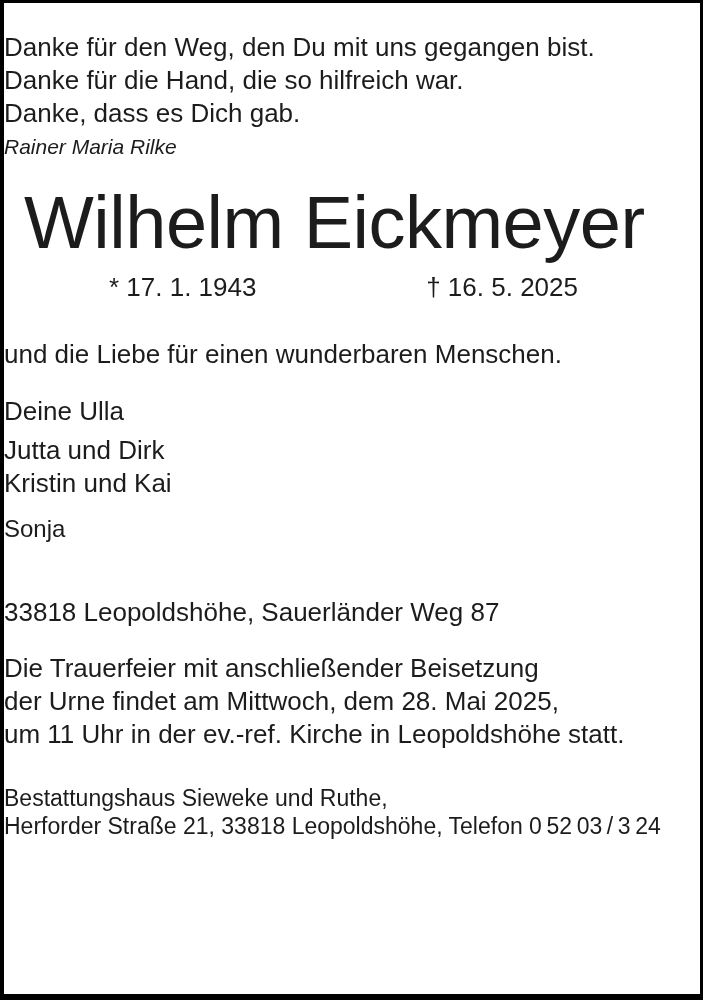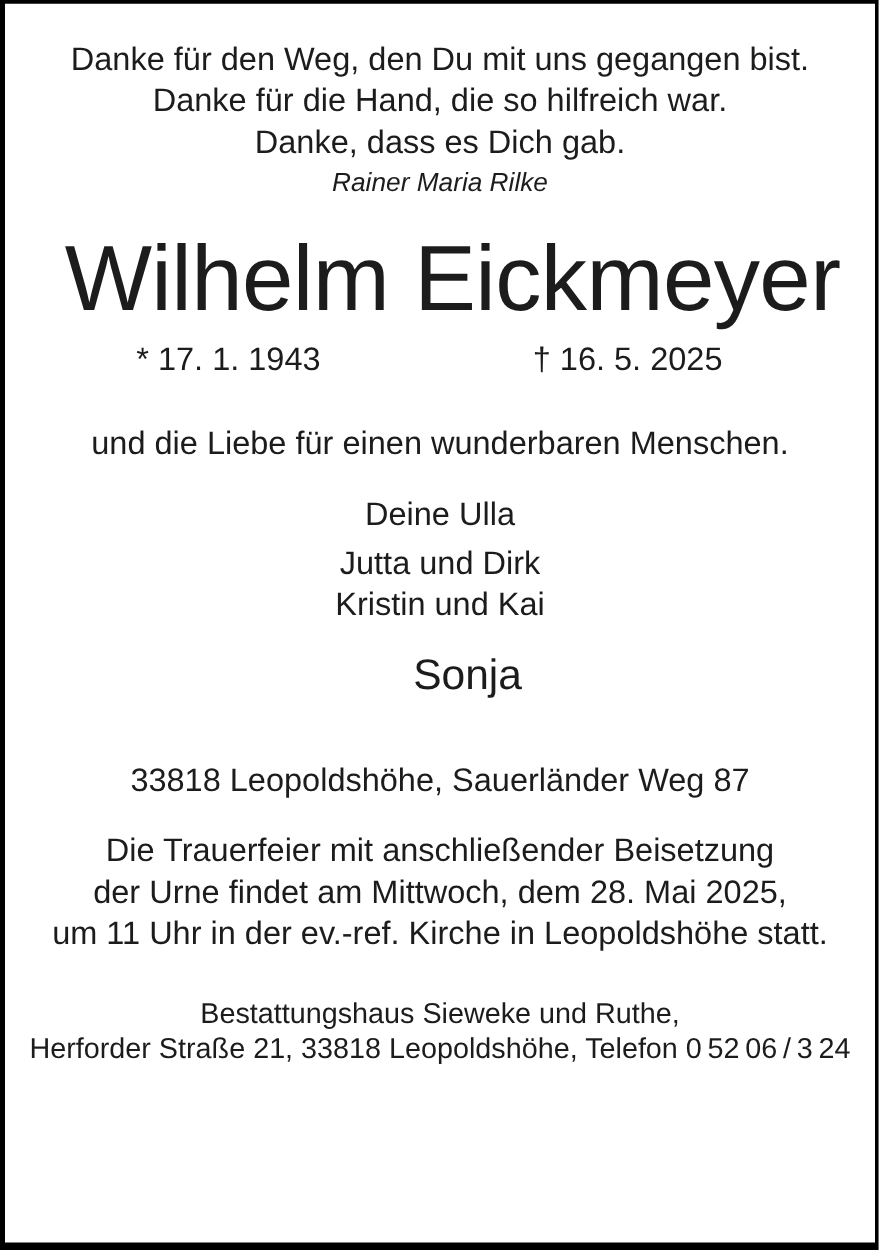--- a/index.html
+++ b/index.html
@@ -11,21 +11,21 @@
     box-sizing: border-box;
     width: 703px;
     height: 1000px;
     background: #ffffff;
     border-style: solid;
     border-color: #000000;
     border-width: 3px 3px 6px 4px;
     overflow: hidden;
     font-family: "Liberation Sans", "DejaVu Sans", sans-serif;
     color: #1c1c1c;
-    text-align: center;
+    text-align: left;
   }
   .quote-block {
     margin-top: 28px;
     font-size: 26px;
     line-height: 33px;
   }
   .quote-attribution {
     margin-top: 4px;
     font-size: 21px;
     line-height: 26px;
@@ -57,24 +57,23 @@
     margin-top: 24px;
     font-size: 26px;
     line-height: 33px;
   }
   .mourner-group-1 {
     margin-top: 6px;
     font-size: 26px;
     line-height: 33px;
   }
   .mourner-group-2 {
-    margin-top: 24px;
-    font-size: 34px;
+    margin-top: 12px;
+    font-size: 24px;
     line-height: 33px;
-    padding-left: 44px;
   }
   .address-line-block {
     margin-top: 51px;
     font-size: 26px;
     line-height: 33px;
   }
   .service-block {
     margin-top: 23px;
     font-size: 26px;
     line-height: 33px;
@@ -123,16 +122,16 @@
   <div class="address-line-block">33818 Leopoldshöhe, Sauerländer Weg 87</div>
 
   <div class="service-block">
     <div>Die Trauerfeier mit anschließender Beisetzung</div>
     <div>der Urne findet am Mittwoch, dem 28. Mai 2025,</div>
     <div>um 11 Uhr in der ev.-ref. Kirche in Leopoldshöhe statt.</div>
   </div>
 
   <div class="funeral-home-block">
     <div>Bestattungshaus Sieweke und Ruthe,</div>
-    <div>Herforder Straße 21, 33818 Leopoldshöhe, Telefon 0 52 06 / 3 24</div>
+    <div>Herforder Straße 21, 33818 Leopoldshöhe, Telefon 0 52 03 / 3 24</div>
   </div>
 
 </div>
 
 </body></html>

